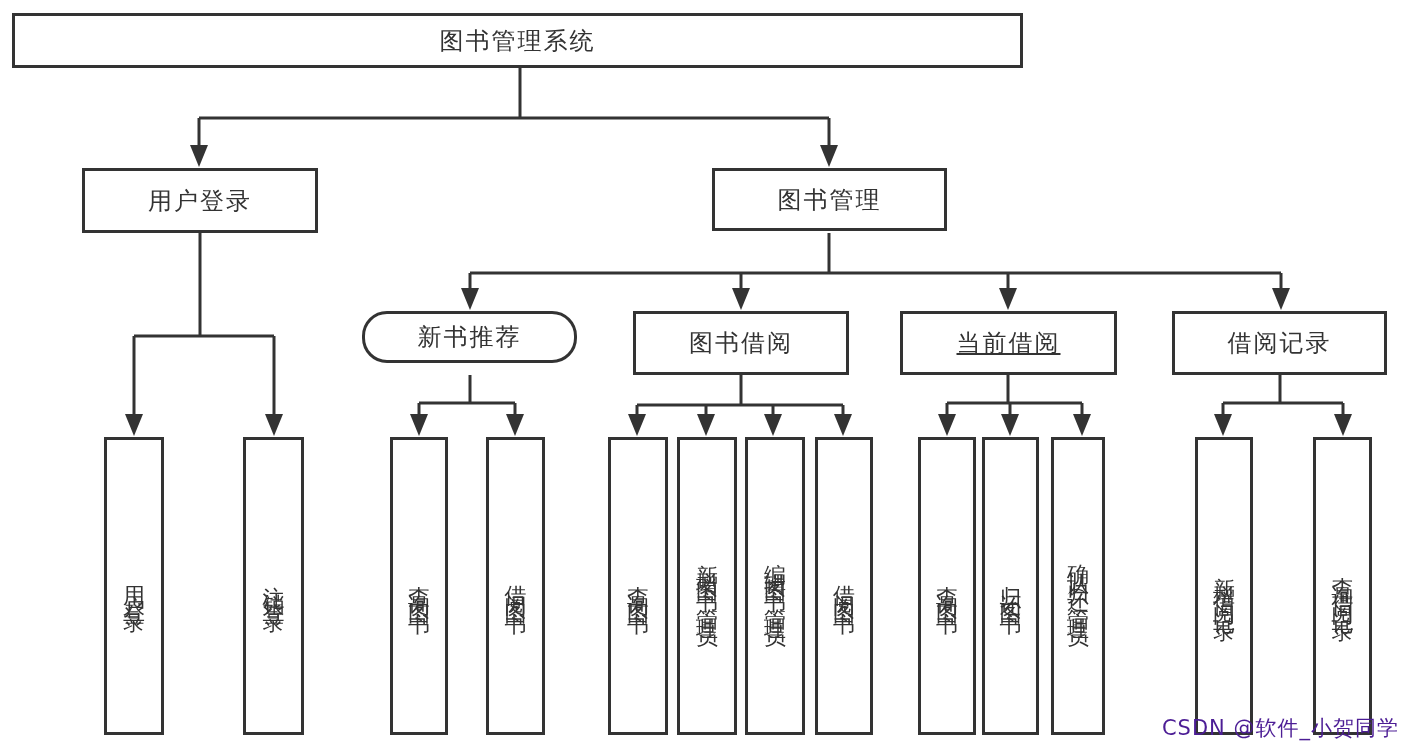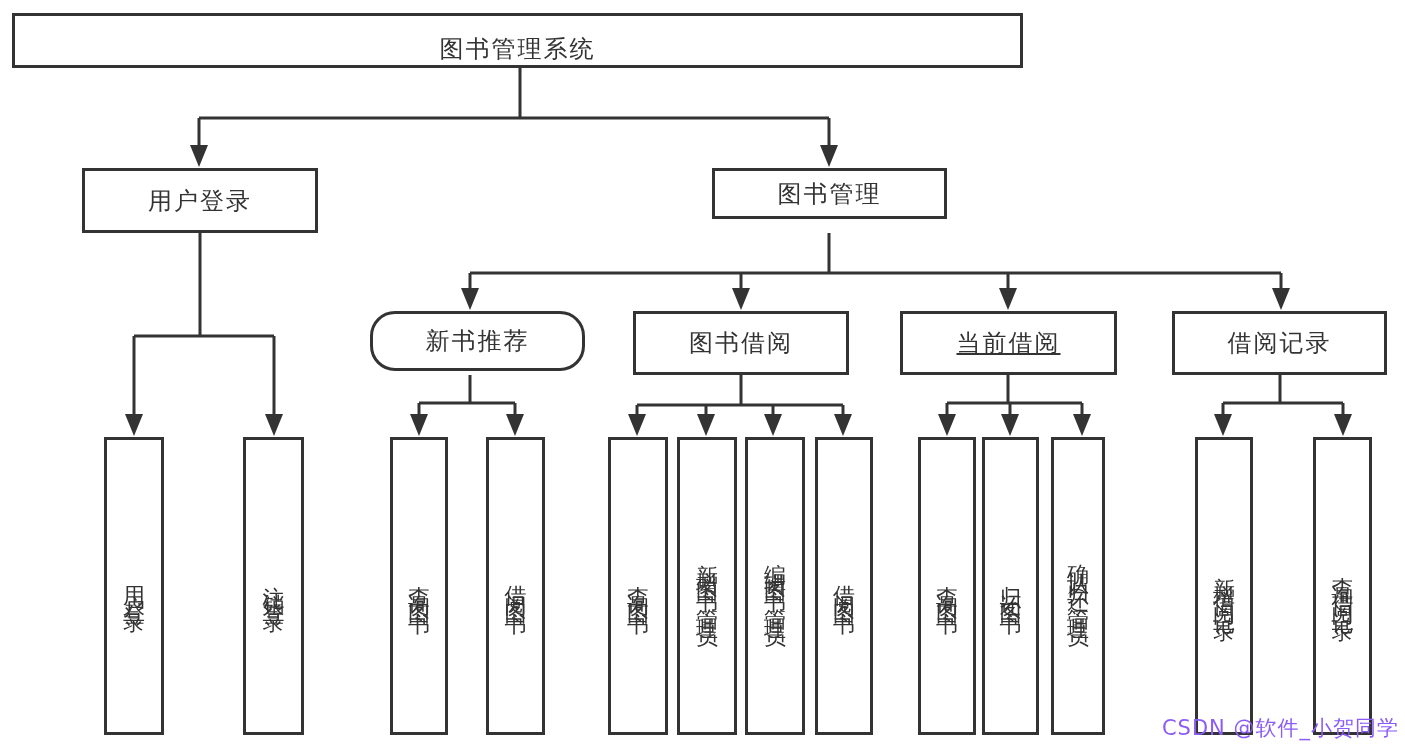--- a/index.html
+++ b/index.html
@@ -14,21 +14,21 @@
     border:3px solid #333333;color:#333333;
     display:flex;align-items:center;justify-content:center;
   }
   .h-node{font-size:24px;letter-spacing:2px;white-space:nowrap;}
   .leaf-label{
     writing-mode:vertical-rl;
     font-size:22px;letter-spacing:9px;line-height:1;white-space:nowrap;
   }
   .watermark{
     position:absolute;right:6px;bottom:5px;
-    font-size:21px;letter-spacing:1px;color:#8b5cf6;white-space:nowrap;
+    font-size:21px;letter-spacing:1px;color:#4c1d95;white-space:nowrap;
   }
 </style>
 </head>
 <body>
 
 <div class="stage">
 
   <svg class="wires" width="1405" height="747" viewBox="0 0 1405 747">
     <g stroke="#333333" stroke-width="3" fill="none">
 
@@ -88,32 +88,32 @@
       <polygon points="773,436 764,414 782,414"></polygon>
       <polygon points="843,436 834,414 852,414"></polygon>
       <polygon points="947,436 938,414 956,414"></polygon>
       <polygon points="1010,436 1001,414 1019,414"></polygon>
       <polygon points="1082,436 1073,414 1091,414"></polygon>
       <polygon points="1223,436 1214,414 1232,414"></polygon>
       <polygon points="1343,436 1334,414 1352,414"></polygon>
     </g>
   </svg>
 
-  <div class="node h-node" style="left:12px;top:13px;width:1011px;height:55px;align-items:flex-end;">
+  <div class="node h-node" style="left:12px;top:13px;width:1011px;height:55px;">
     <span>图书管理系统</span>
   </div>
 
   <div class="node h-node" style="left:82px;top:168px;width:236px;height:65px;">
     <span>用户登录</span>
   </div>
-  <div class="node h-node" style="left:712px;top:168px;width:235px;height:51px;">
+  <div class="node h-node" style="left:712px;top:168px;width:235px;height:63px;">
     <span>图书管理</span>
   </div>
 
-  <div class="node h-node" style="left:370px;top:311px;width:215px;height:60px;border-radius:25px;">
+  <div class="node h-node" style="left:362px;top:311px;width:215px;height:52px;border-radius:25px;">
     <span>新书推荐</span>
   </div>
   <div class="node h-node" style="left:633px;top:311px;width:216px;height:64px;text-align:right;">
     <span>图书借阅</span>
   </div>
   <div class="node h-node" style="left:900px;top:311px;width:217px;height:64px;text-decoration:underline;">
     <span>当前借阅</span>
   </div>
   <div class="node h-node" style="left:1172px;top:311px;width:215px;height:64px;">
     <span>借阅记录</span>

